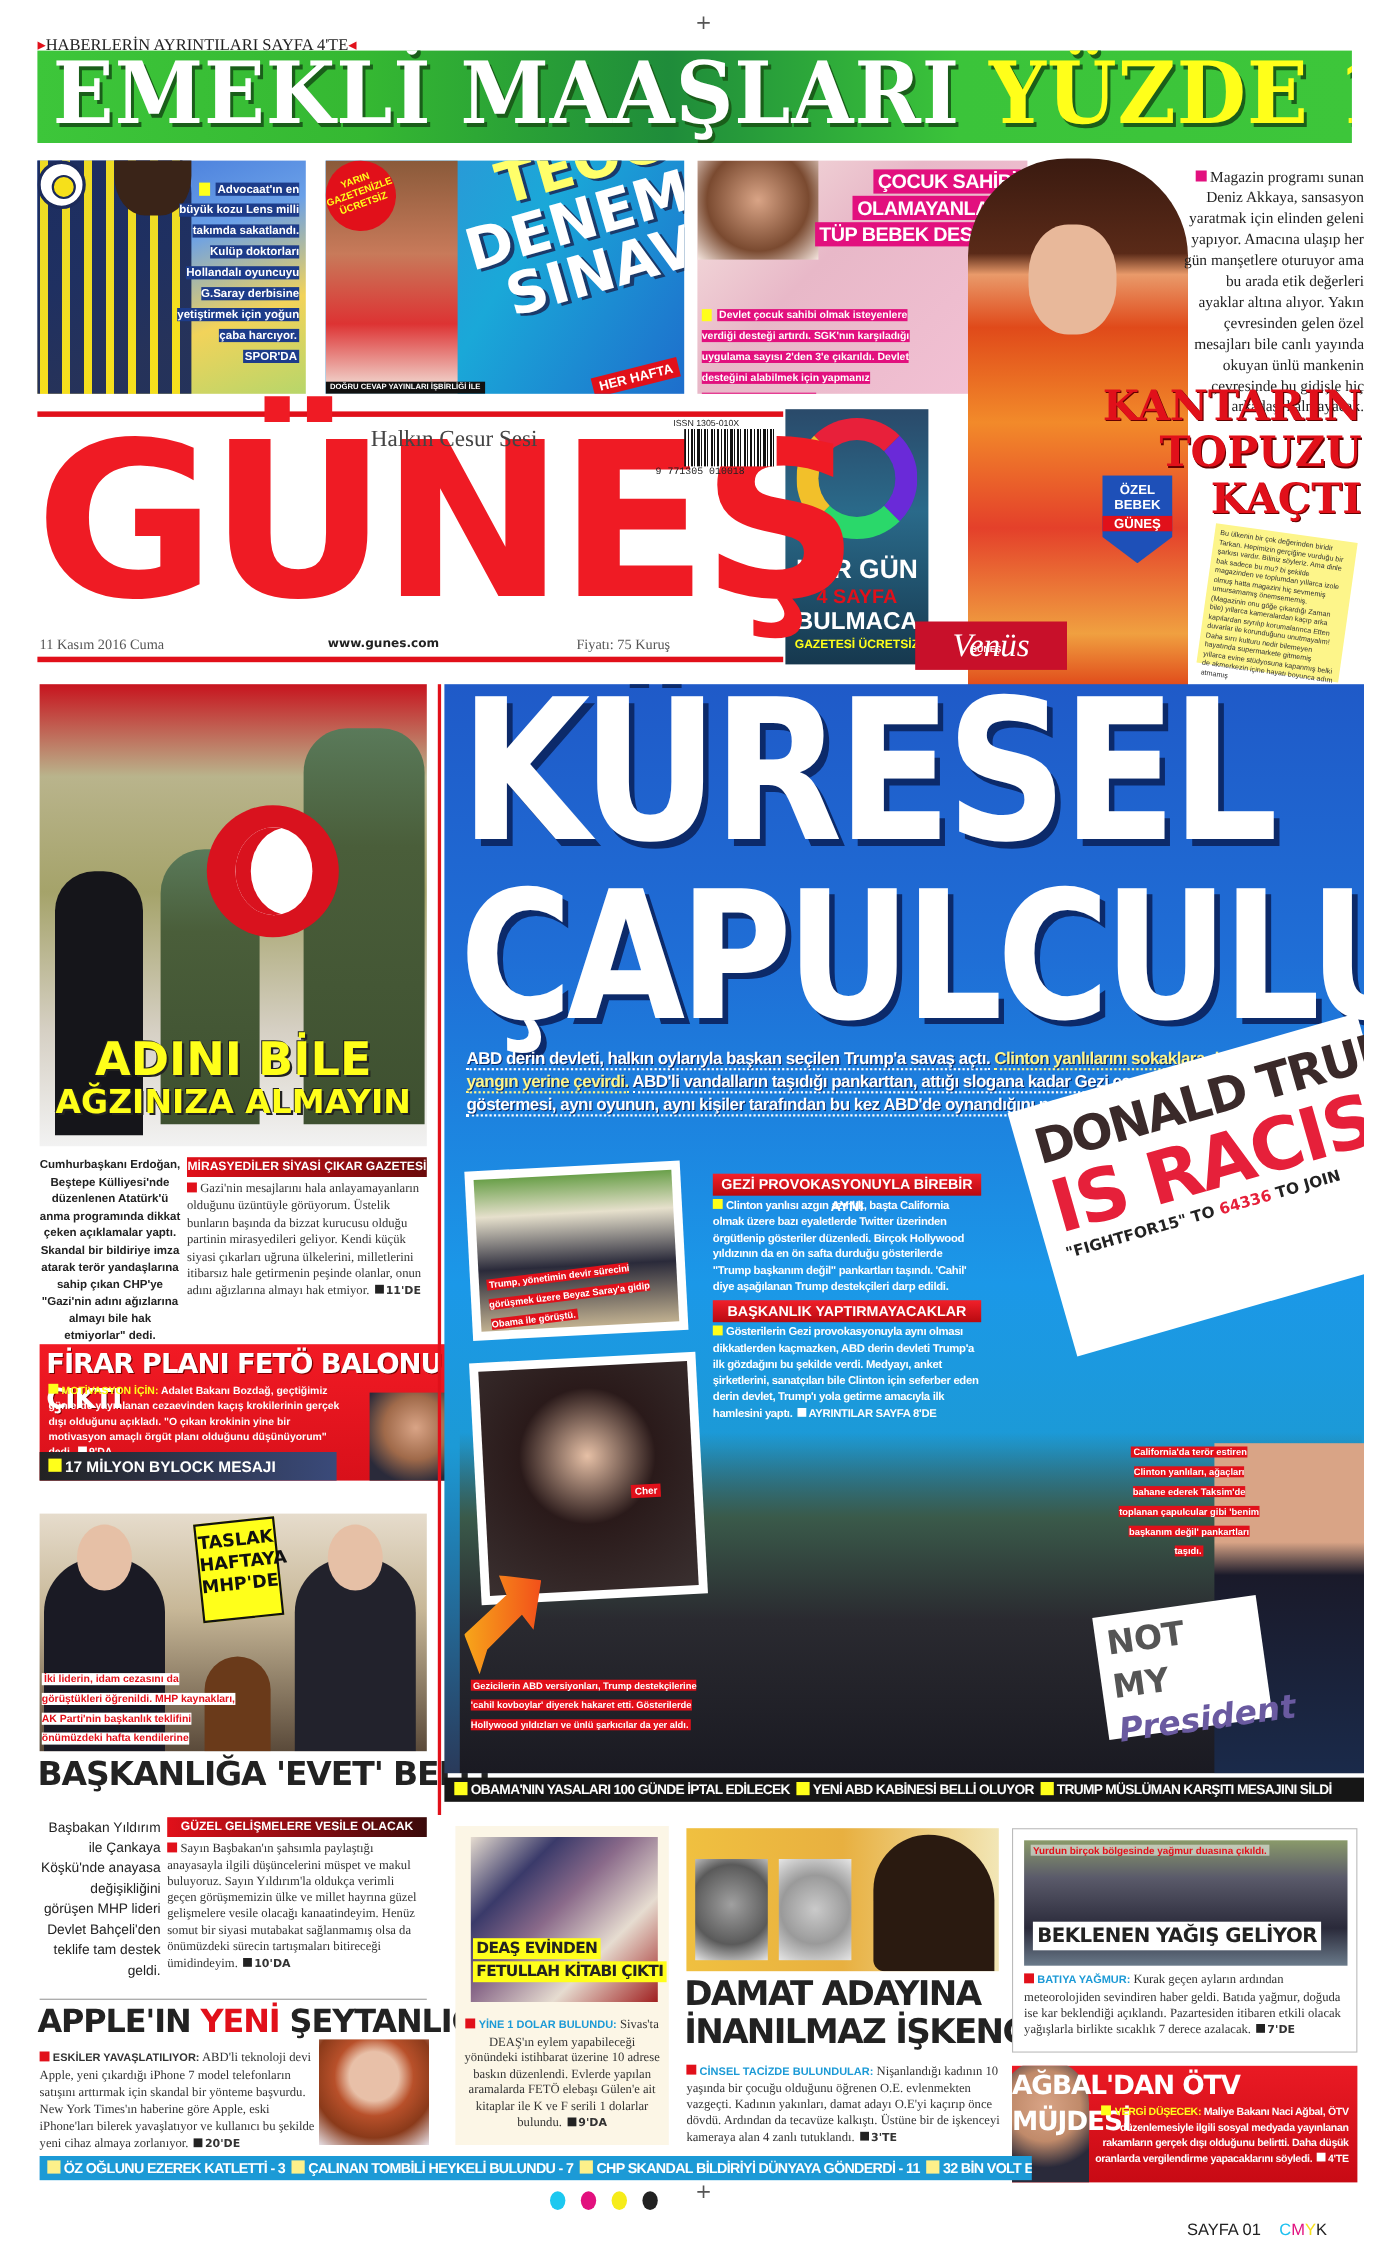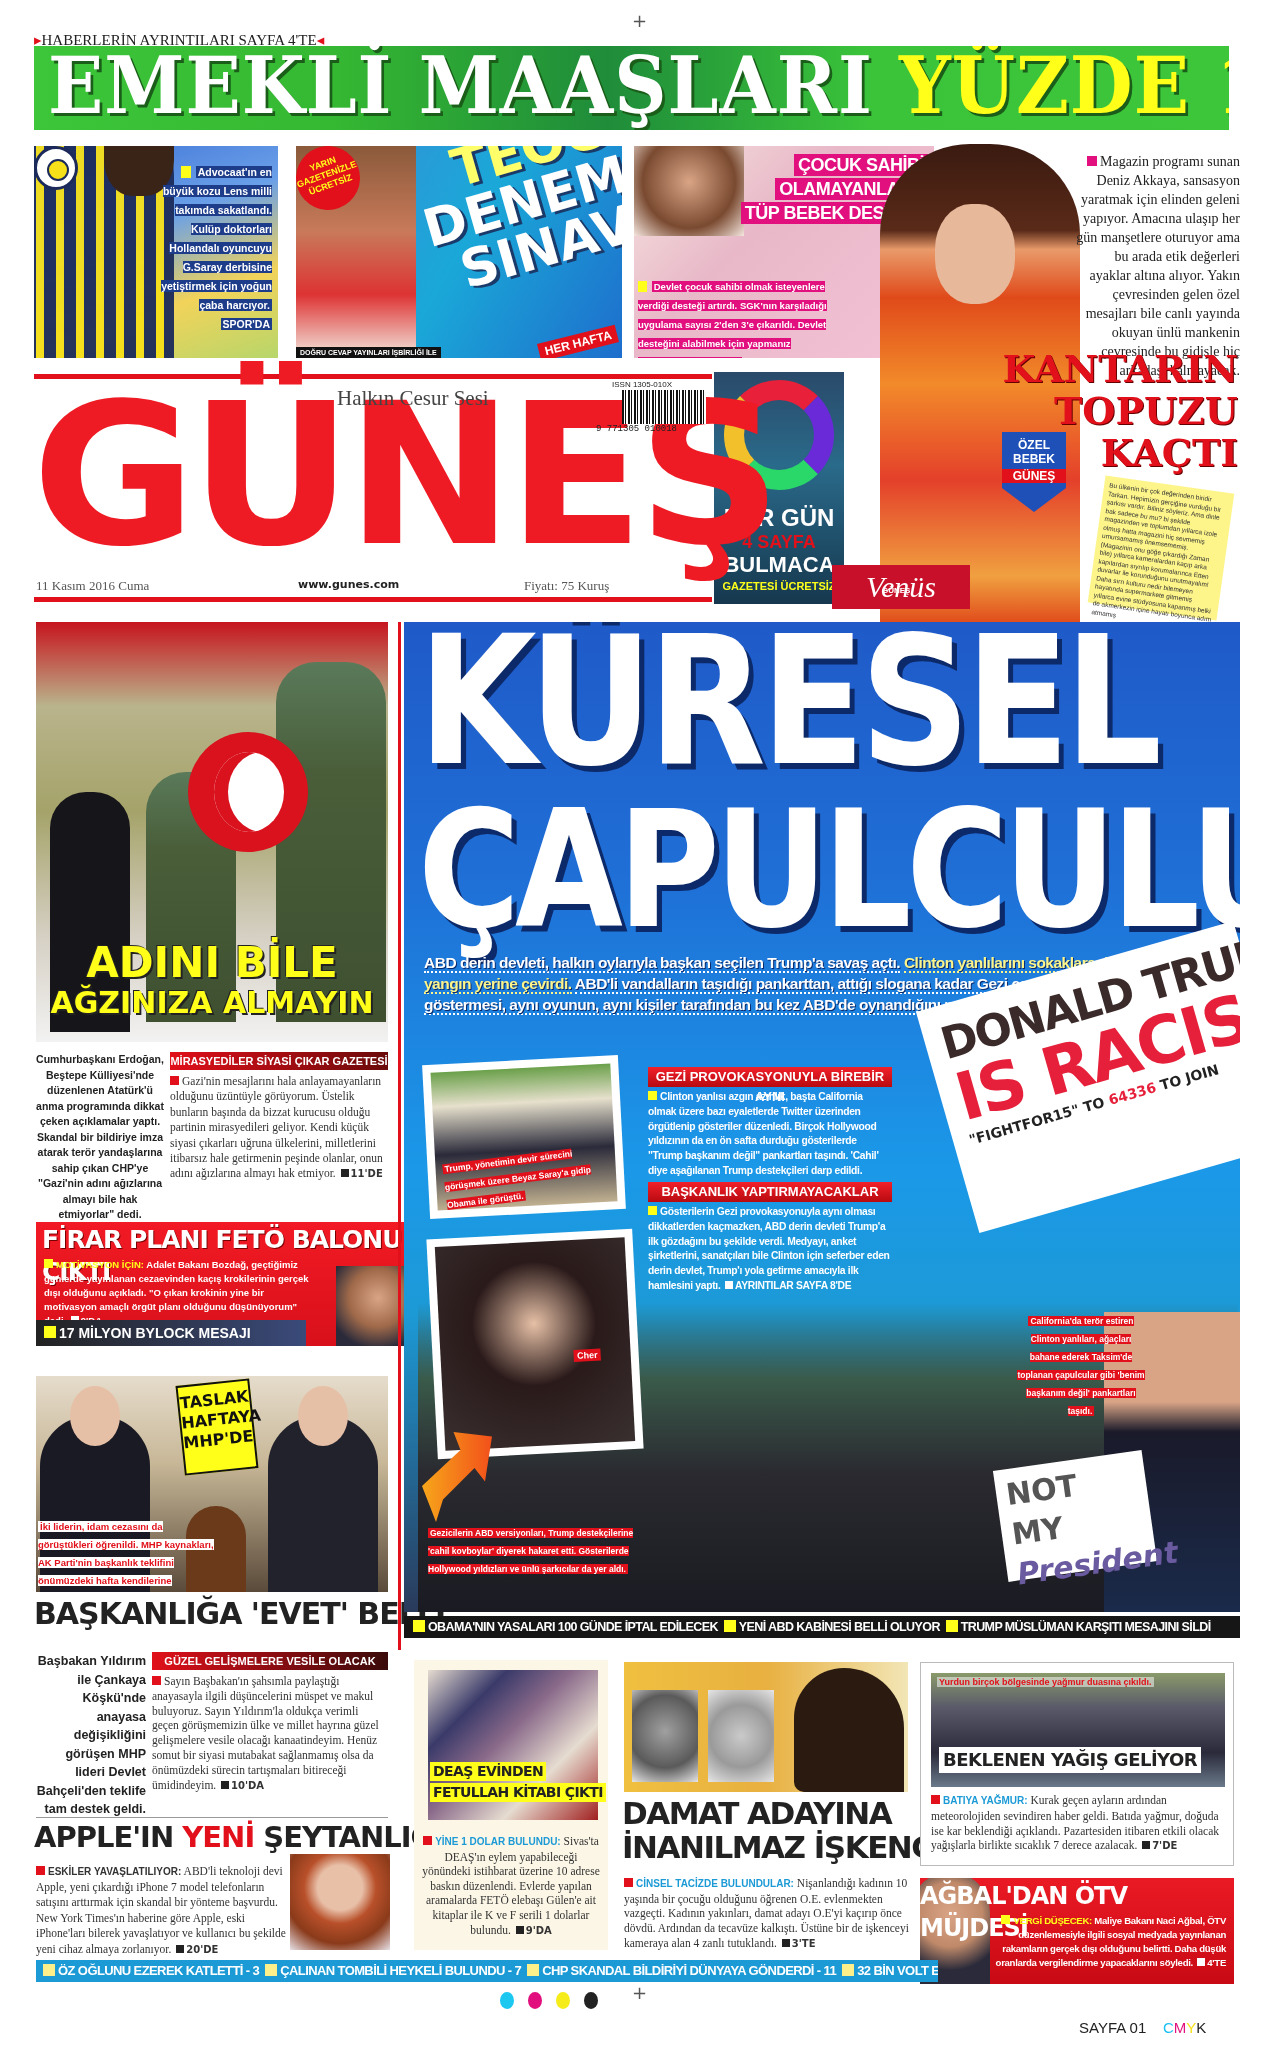--- a/index.html
+++ b/index.html
@@ -89,21 +89,21 @@
 #firar .bar{position:absolute;left:0;bottom:0;width:270px;height:26px;background:linear-gradient(90deg,#222,#3a4a7a);color:#fff;font-weight:bold;font-size:14px;line-height:26px;padding-left:8px}
 #taslak{left:36px;top:1376px;width:352px;height:216px;background:linear-gradient(180deg,#e6dccc 0%,#c8b898 40%,#5a4a3a 100%)}
 #taslak .m1{position:absolute;left:4px;top:40px;width:110px;height:176px;background:#1a1a24;border-radius:50px 50px 0 0}
 #taslak .m1:before,#taslak .m2:before{content:"";position:absolute;left:30px;top:-30px;width:50px;height:60px;border-radius:50%;background:#e6c0a6}
 #taslak .m2{position:absolute;right:10px;top:40px;width:110px;height:176px;background:#22222c;border-radius:50px 50px 0 0}
 #taslak .table{position:absolute;left:150px;top:130px;width:60px;height:86px;background:#6a3a1a;border-radius:30px 30px 0 0}
 #taslak .sticker{position:absolute;left:144px;top:6px;width:74px;height:90px;background:#ffff1a;border:2px solid #111;transform:rotate(-6deg);font-family:"DejaVu Sans",sans-serif;font-weight:bold;font-size:16px;line-height:20px;text-align:center;padding-top:6px;color:#111}
 #taslak .cap{position:absolute;left:2px;top:140px;width:180px}
 .rcap span{background:#fff;color:#e1101a;font-size:9.5px;line-height:14px;font-weight:bold;padding:0 2px}
 #bask-hl{left:34px;top:1596px;font-family:"DejaVu Sans",sans-serif;font-weight:bold;font-size:30px;color:#222;letter-spacing:-1px;white-space:nowrap}
-#bask-lead{left:36px;top:1652px;width:110px;font-size:12.5px;line-height:18.5px;font-weight:bold;text-align:right;color:#222}
+#bask-lead{left:36px;top:1652px;width:110px;font-size:12.5px;line-height:18.5px;font-weight:normal;text-align:right;color:#222}
 #guzel-head{left:152px;top:1652px;width:236px;height:18px;background:linear-gradient(90deg,#e1101a,#3a0a0a);color:#fff;font-weight:bold;font-size:11px;line-height:18px;text-align:center}
 #guzel-body{left:152px;top:1674px;width:236px;font-family:"Liberation Serif",serif;font-size:11.5px;line-height:14.8px;color:#333}
 #hr-apple{left:36px;top:1817px;width:352px;height:1px;background:#999}
 #apple-hl{left:34px;top:1820px;font-family:"DejaVu Sans",sans-serif;font-weight:bold;font-size:29px;color:#222;letter-spacing:-1px;white-space:nowrap}
 #apple-hl .r{color:#e1101a}
 #apple-body{left:36px;top:1864px;width:260px;font-family:"Liberation Serif",serif;font-size:11.5px;line-height:15.5px;color:#333}
 #apple-body .k{font-family:"Liberation Sans",sans-serif;font-weight:bold;font-size:10px}
 #apple-photo{left:290px;top:1854px;width:100px;height:96px;background:radial-gradient(circle at 50% 35%,#e8c0a8 0%,#e8c0a8 28%,#b8502a 45%,#8a3a1a 70%,#e6e0e6 100%)}
 
 #ticker-bot{left:36px;top:1960px;width:902px;height:22px;background:#1c9ad6;color:#fff;font-weight:bold;font-size:13px;line-height:22px;white-space:nowrap;overflow:hidden;padding-left:4px;letter-spacing:-0.6px}

